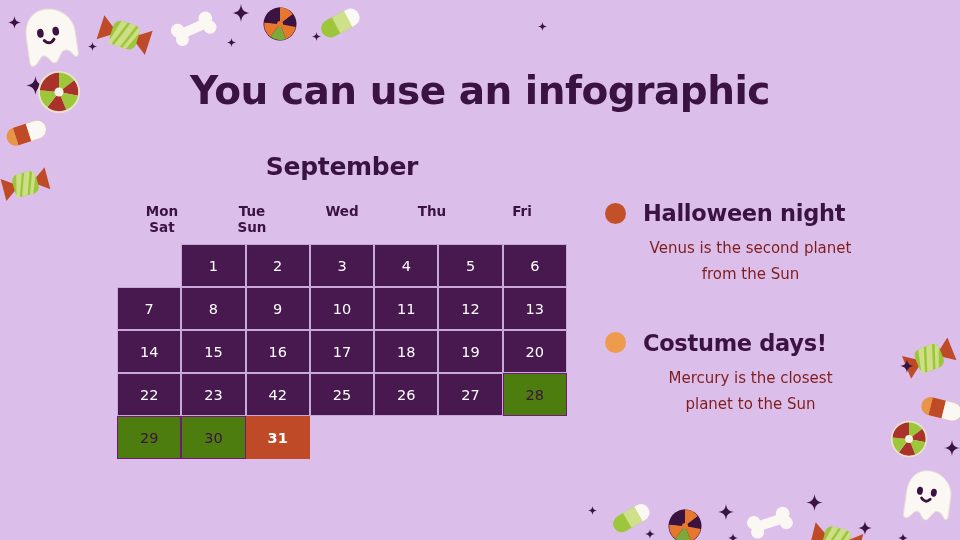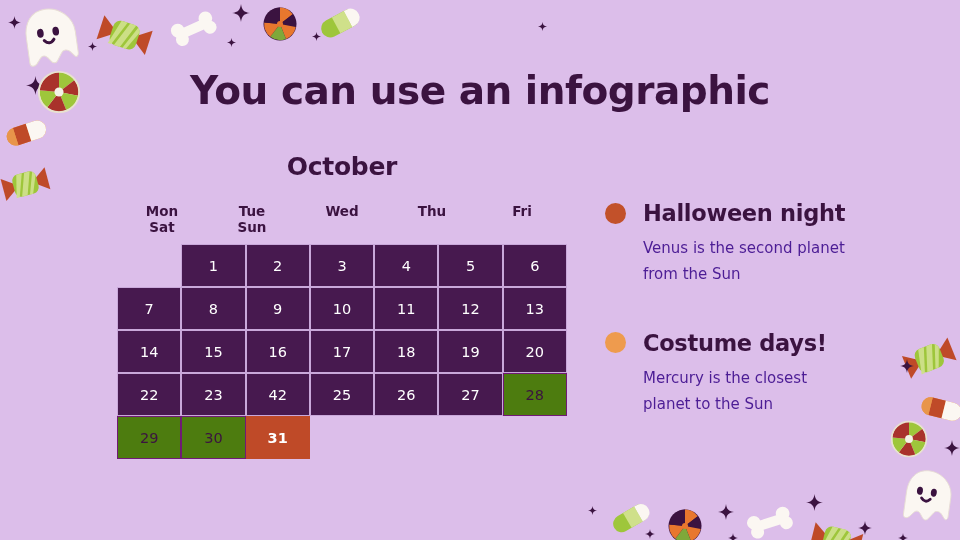--- a/index.html
+++ b/index.html
@@ -131,22 +131,23 @@
   .legend-title {
     font-weight: bold;
     font-size: 22.5px;
     color: #3b1340;
     letter-spacing: -0.3px;
   }
   .legend-body {
     margin: 9px 0 0 38px;
     font-size: 15px;
     line-height: 1.75;
-    color: #4c1d95;
+    color: #7f1d1d;
     max-width: 215px;
+    text-align: center;
   }
 </style>
 </head>
 <body>
 
 <div class="slide">
 
   <div class="decor">
       <div class="decor-item" style="left: 18px; top: 6px; transform: rotate(-8deg);"><svg width="62" height="62" viewBox="0 0 64 64">
        <path d="M32 3 C17 3 9 15 9 30 L9 56 C9 60 13 61 16 58 L21 52 C23 50 26 50 28 53 L31 57 C33 60 36 60 38 57 L43 50 C45 47 49 47 52 50 L56 55 C58 57 60 55 60 52 L60 30 C60 15 47 3 32 3 Z" fill="#fbf7f2" stroke="#e7ddd4" stroke-width="1"></path>
@@ -316,21 +317,21 @@
           <path d="M12 0 C13 8 16 11 24 12 C16 13 13 16 12 24 C11 16 8 13 0 12 C8 11 11 8 12 0 Z" fill="#3b1340"></path>
         </svg></div>
       <div class="decor-item" style="left: 538px; top: 16px; transform: rotate(0deg);"><svg width="9" height="9" viewBox="0 0 24 24">
           <path d="M12 0 C13 8 16 11 24 12 C16 13 13 16 12 24 C11 16 8 13 0 12 C8 11 11 8 12 0 Z" fill="#3b1340"></path>
         </svg></div>
     </div>
 
   <div class="title">You can use an infographic</div>
 
   <div class="calendar">
-    <div class="month-name">October</div>
+    <div class="month-name">September</div>
     <div class="weekdays">
         <div class="weekday">Mon</div>
         <div class="weekday">Tue</div>
         <div class="weekday">Wed</div>
         <div class="weekday">Thu</div>
         <div class="weekday">Fri</div>
         <div class="weekday">Sat</div>
         <div class="weekday">Sun</div>
       </div>
     <div class="grid">

